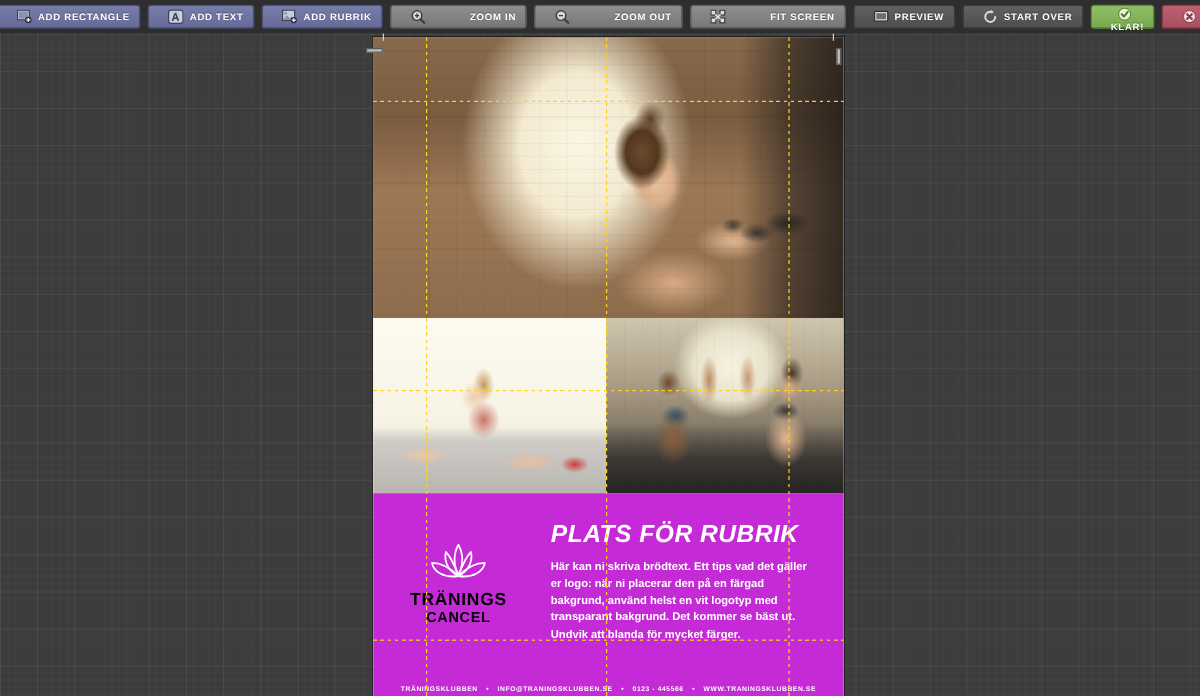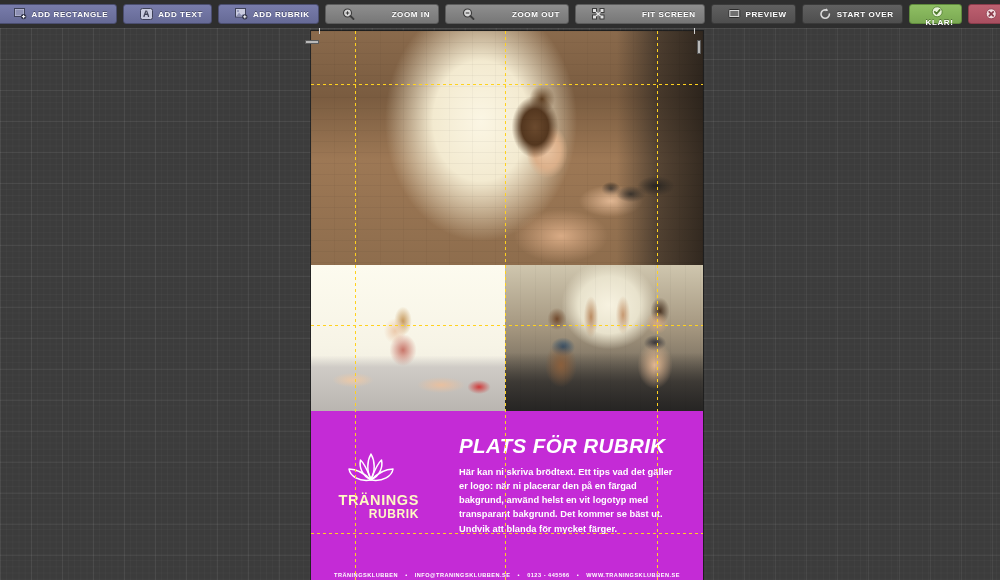--- a/index.html
+++ b/index.html
@@ -170,22 +170,22 @@
     background-image: repeating-linear-gradient(to right, rgba(0,0,0,0.06) 0 1px, rgba(0,0,0,0) 1px 15px);
     opacity:0.5;
   }
 
   
   #purple-band {
     position:absolute; left:0; top:380px; width:392px; height:169px;
   }
 
   #logo-wrap {
-    position:absolute; left:12px; top:40px;
-    width:96px; text-align:right; color:#fef9c3;
+    position:absolute; left:23px; top:40px;
+    width:96px; text-align:center; color:#000000;
   }
   #logo-lotus { display:block; margin:0 auto; }
   .logo-l1 { font-size:14.5px; font-weight:bold; letter-spacing:0.6px; line-height:1.05; margin-top:2px; }
   .logo-l2 { font-size:12px; font-weight:bold; letter-spacing:0.6px; line-height:1.1; }
 
   #headline {
     position:absolute; left:148px; top:23px;
     color:#fff; font-size:20.5px; font-weight:bold; font-style:italic;
     letter-spacing:0.4px;
     font-family:"Liberation Sans", sans-serif;
@@ -376,21 +376,21 @@
       <span>
         <svg id="logo-lotus" width="66" height="40" viewBox="0 0 66 40" fill="none" stroke="#ffffff" stroke-width="1.5" stroke-linejoin="round" stroke-linecap="round">
           <path d="M33 3 C29 10 28.5 20 33 28 C37.5 20 37 10 33 3 Z"></path>
           <path d="M22.5 9 C21 16 24 25 33 28.5 C30 21 27 13 22.5 9 Z"></path>
           <path d="M43.5 9 C45 16 42 25 33 28.5 C36 21 39 13 43.5 9 Z"></path>
           <path d="M11 18 C12 25 21 31 33 29 C27 23 19 18 11 18 Z"></path>
           <path d="M55 18 C54 25 45 31 33 29 C39 23 47 18 55 18 Z"></path>
         </svg>
       </span>
       <div class="logo-l1">TRÄNINGS</div>
-      <div class="logo-l2">RUBRIK</div>
+      <div class="logo-l2">CANCEL</div>
     </div>
 
     <div id="headline">PLATS FÖR RUBRIK</div>
     <div id="bodytext">Här kan ni skriva brödtext. Ett tips vad det gäller er logo: när ni placerar den på en färgad bakgrund, använd helst en vit logotyp med transparant bakgrund. Det kommer se bäst ut. Undvik att blanda för mycket färger.</div>
 
     <div id="footerline">
       <span>TRÄNINGSKLUBBEN</span>
       <span class="sep">•</span>
       <span>INFO@TRANINGSKLUBBEN.SE</span>
       <span class="sep">•</span>

